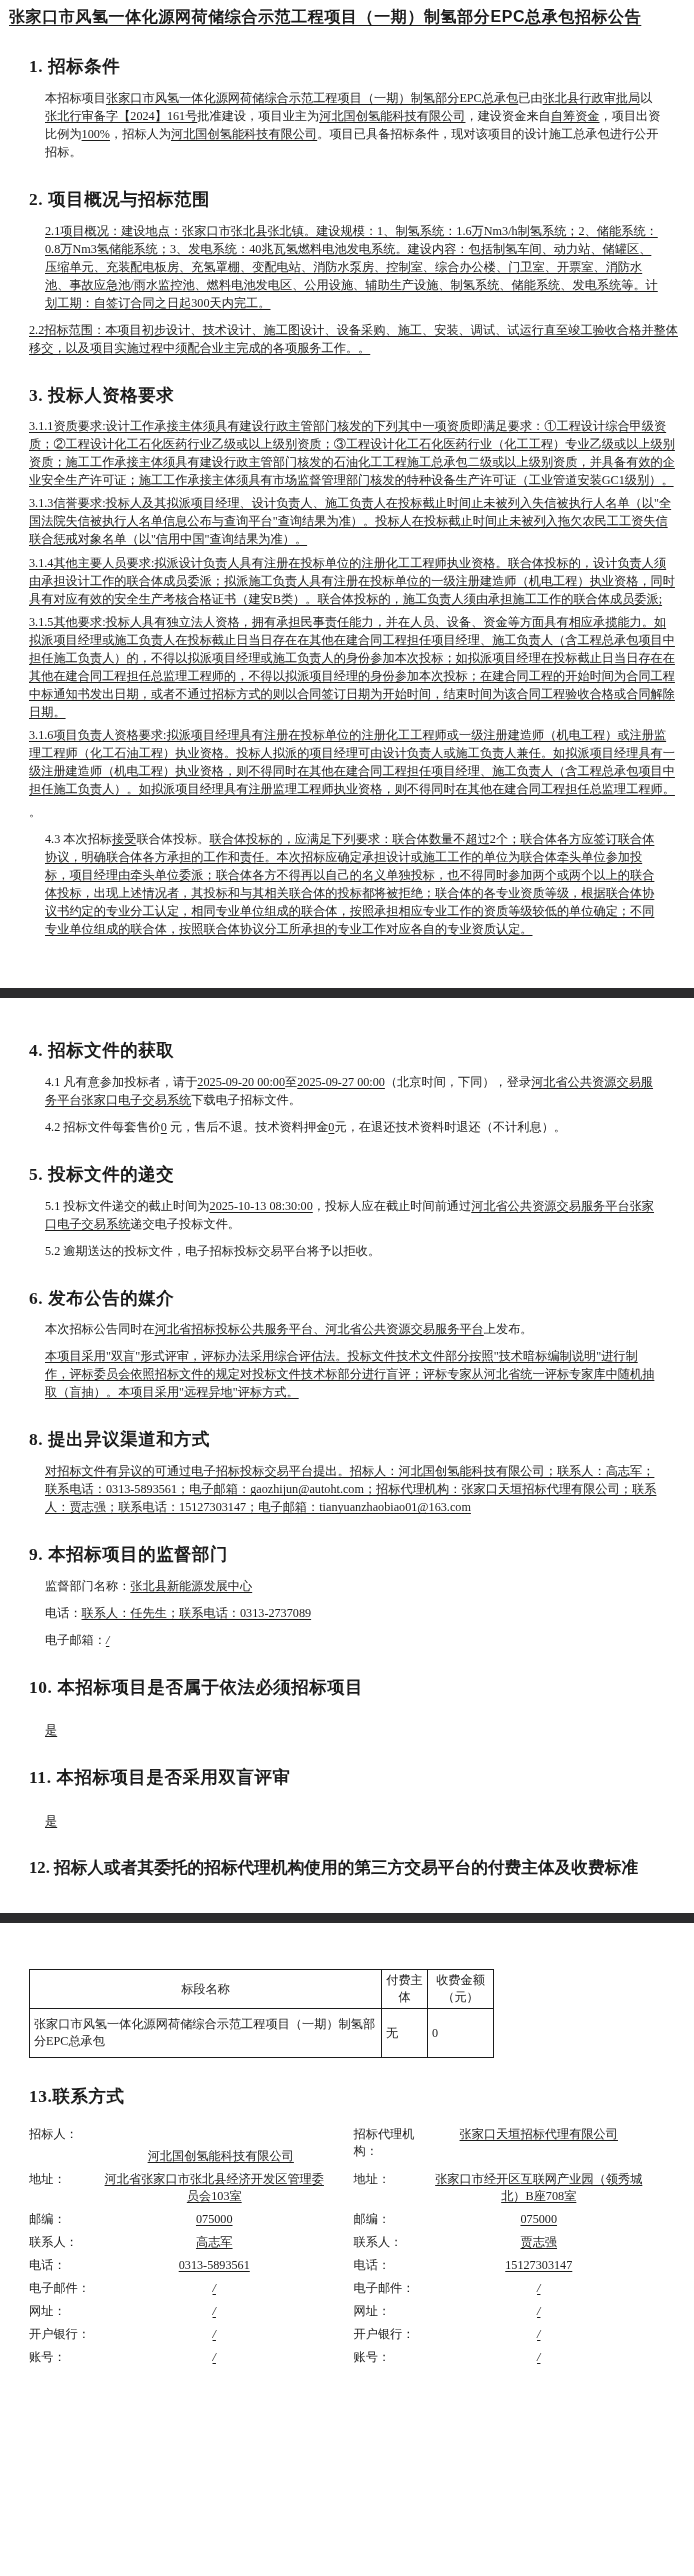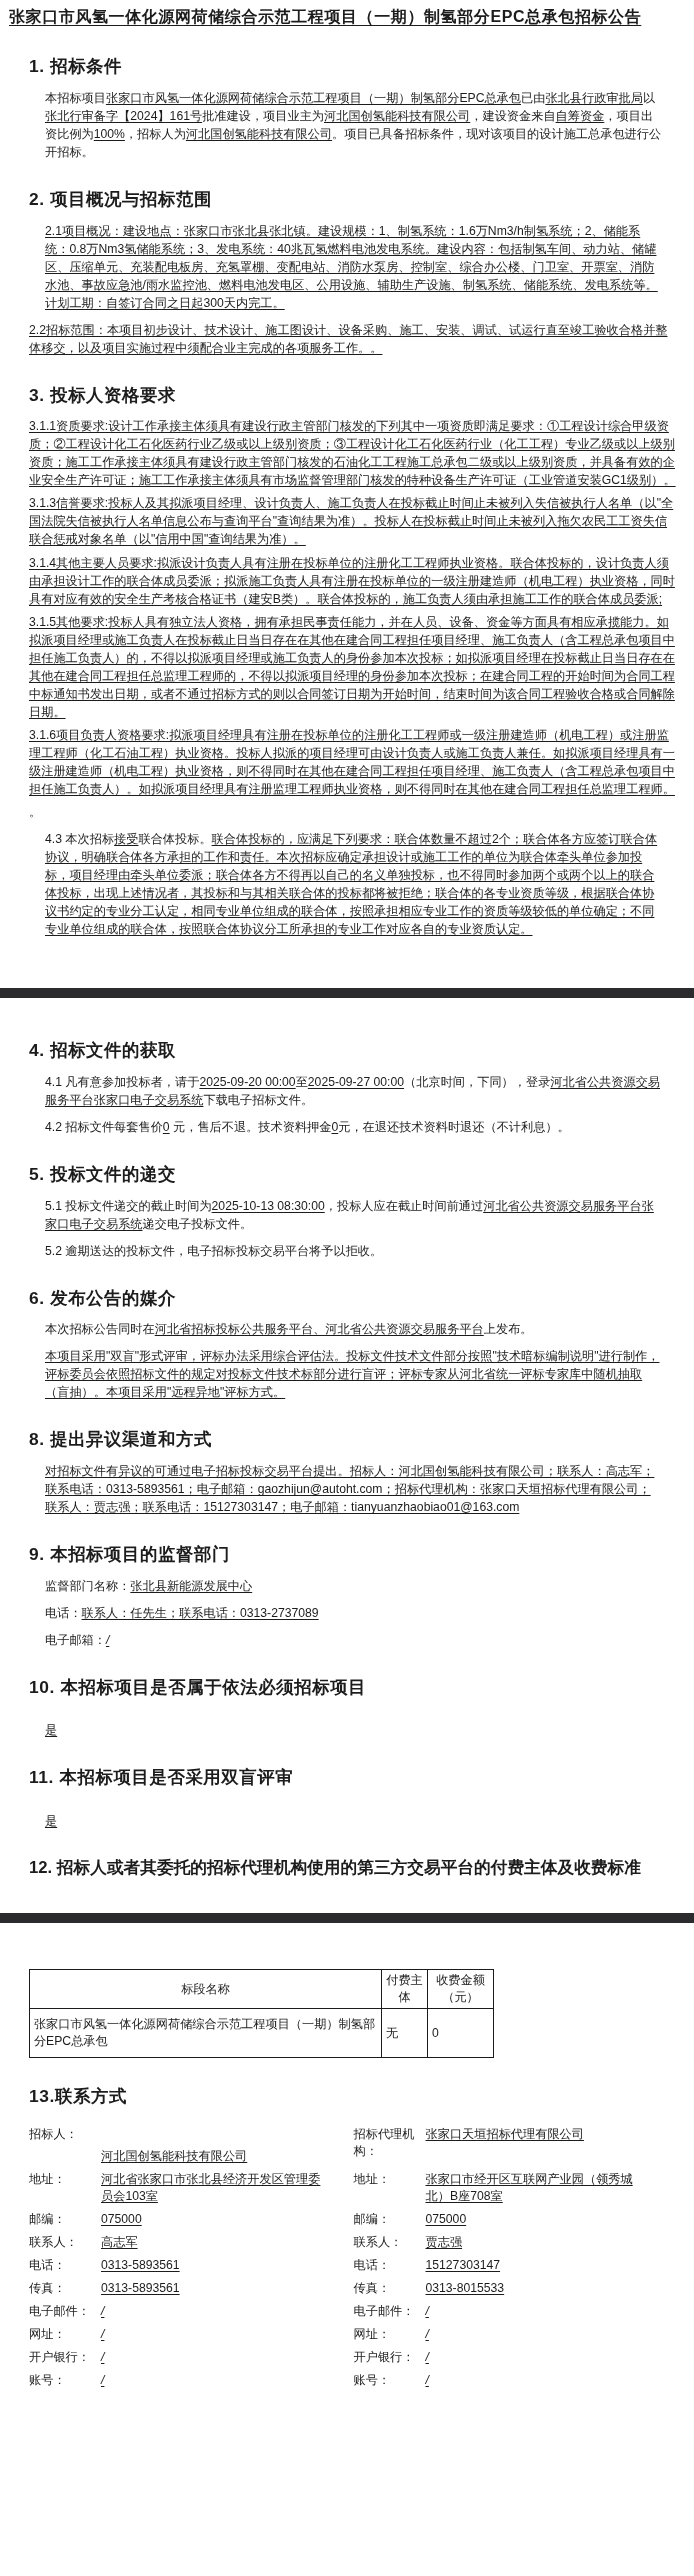--- a/index.html
+++ b/index.html
@@ -14,21 +14,21 @@
   }
   .doc-title{
     font-size:16px;
     font-weight:bold;
     letter-spacing:0.6px;
     padding:6.4px 13px 0 9px;
     text-decoration:underline;
     text-underline-offset:2.6px;
     line-height:1.35;
   }
-  .content{padding:0 17px 0 29px;}
+  .content{padding:0 17px 0 29px;font-family:Liberation Serif, serif;}
   .sec-h{
     font-size:17.4px;
     font-weight:bold;
     letter-spacing:0.6px;
     margin:27px 0 10.3px 0;
     line-height:1.35;
   }
   .sec-h.tight{letter-spacing:0;font-size:16.7px;}
   .p{
     font-size:12.2px;
@@ -64,21 +64,21 @@
   .fee-table th{text-align:center;vertical-align:middle;height:31px;}
   .fee-table td{text-align:left;vertical-align:middle;height:42px;}
   .col-name{width:352px;}
   .col-payer{width:46px;}
   .col-amount{width:66px;}
   
   .contact{margin-top:18px;}
   .c-row{display:flex;margin:0 0 6.4px 0;}
   .c-cell{width:50%;box-sizing:border-box;padding-right:13px;font-size:12.2px;line-height:16.7px;}
   .c-label{display:inline-block;width:72px;vertical-align:top;}
-  .c-value{display:inline-block;width:calc(100% - 85px);vertical-align:top;word-break:break-all;}
+  .c-value{display:inline-block;width:calc(100% - 85px);vertical-align:top;word-break:break-all;text-align:center;}
   .c-value.stack{display:block;width:auto;margin-left:72px;margin-top:5.1px;}
   .answer{margin-top:22px;}
 </style>
 </head>
 <body>
 
 <div class="page">
 
   <div class="doc-title">张家口市风氢一体化源网荷储综合示范工程项目（一期）制氢部分EPC总承包招标公告</div>
 
@@ -203,28 +203,20 @@
 
       <div class="c-row">
         <div class="c-cell">
           <span class="c-label">电话：</span><span class="c-value u">0313-5893561</span>
         </div>
         <div class="c-cell">
           <span class="c-label">电话：</span><span class="c-value u">15127303147</span>
         </div>
       </div>
 
-      <div class="c-row">
-        <div class="c-cell">
-          <span class="c-label">传真：</span><span class="c-value u">0313-5893561</span>
-        </div>
-        <div class="c-cell">
-          <span class="c-label">传真：</span><span class="c-value u">0313-8015533</span>
-        </div>
-      </div>
 
       <div class="c-row">
         <div class="c-cell">
           <span class="c-label">电子邮件：</span><span class="c-value u i">/</span>
         </div>
         <div class="c-cell">
           <span class="c-label">电子邮件：</span><span class="c-value u i">/</span>
         </div>
       </div>
 

